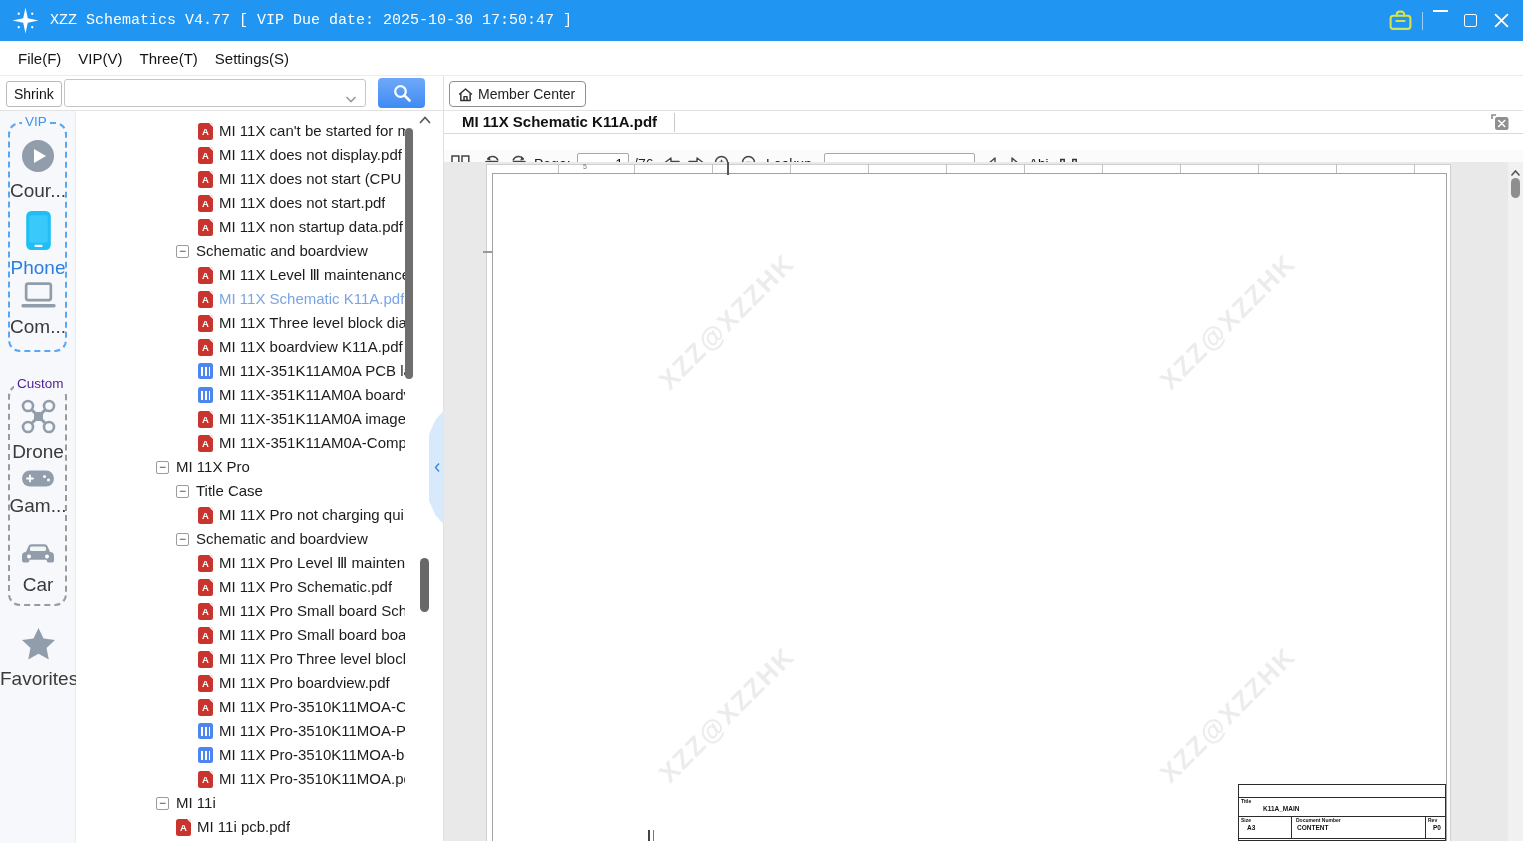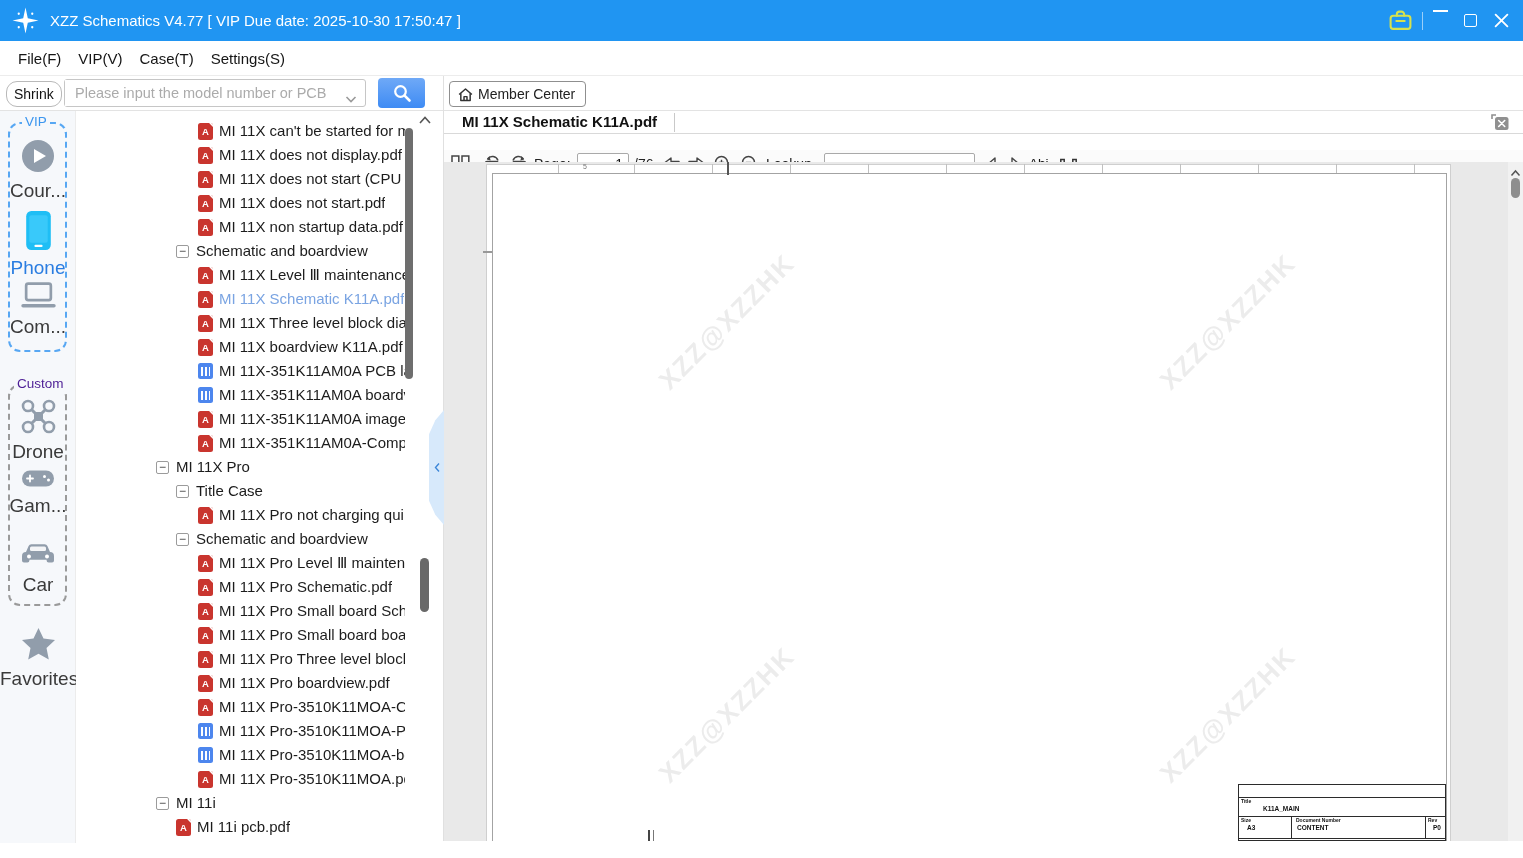--- a/index.html
+++ b/index.html
@@ -2,37 +2,37 @@
 <html><head>
 <meta charset="utf-8">
 <style>
   * { margin:0; padding:0; box-sizing:border-box; }
   html,body { width:1523px; height:858px; overflow:hidden; }
   body { font-family:"Liberation Sans", sans-serif; background:#fff; }
   #app { position:relative; width:1523px; height:858px; background:#fff; overflow:hidden; }
   .abs { position:absolute; }
 
   
-  .titlebar { left:0; top:0; width:1523px; height:41px; background:#2095f2; }
+  .titlebar { left:0; top:0; width:1523px; height:41px; background:#2095f2;font-family:Liberation Mono, monospace; }
   .titlebar .title { position:absolute; left:50px; top:0; line-height:41px; color:#fff; font-size:15px; }
   .logo { position:absolute; left:12px; top:7px; }
   .winctl { position:absolute; top:0; height:41px; display:flex; align-items:center; }
   .divider-ttl { position:absolute; left:1422px; top:12px; width:1px; height:18px; background:rgba(255,255,255,.55); }
   .min-btn { left:1428px; width:24px; } .max-btn { left:1458px; width:24px; } .close-btn { left:1488px; width:26px; }
   .min-glyph { width:15px; height:2px; background:#fff; margin:auto; margin-top:10px; }
   .max-glyph { width:13px; height:13px; border:1.6px solid #fff; border-radius:2px; margin:auto; }
   .briefcase { left:1388px; width:26px; }
 
   
   .menubar { left:0; top:41px; width:1523px; height:35px; background:#fff; border-bottom:1px solid #ececec; display:flex; align-items:center; padding-left:18px; gap:17px; }
   .menubar span { font-size:15px; color:#151515; cursor:default; }
 
   
   .searchrow { left:0; top:76px; width:1523px; height:35px; background:#fff; border-bottom:1px solid #e3e3e3; }
-  .shrink-btn { position:absolute; left:6px; top:5px; height:26px; padding:0 7px; border:1px solid #b9b9b9; border-radius:11px; background:#fff; font-size:14px; color:#111; line-height:24px; }
+  .shrink-btn { position:absolute; left:6px; top:5px; height:26px; padding:0 7px; border:1px solid #b9b9b9; border-radius:3px; background:#fff; font-size:14px; color:#111; line-height:24px; }
   .search-box { position:absolute; left:64px; top:3px; width:302px; height:28px; border:1px solid #c6c6c6; border-radius:3px; background:#fff; }
   .search-box input { position:absolute; left:0; top:0; width:276px; height:26px; border:none; outline:none; padding:0 0 0 10px; font-size:14.5px; color:#333; font-family:"Liberation Sans",sans-serif; }
   .search-box input::placeholder { color:#ababab; }
   .dd-chev { position:absolute; right:8px; top:10px; }
   .search-btn { position:absolute; left:378px; top:2px; width:47px; height:30px; border:none; border-radius:4px; background:linear-gradient(#6fa9f7,#3e8bf4); display:flex; align-items:center; justify-content:center; }
   .vsep { position:absolute; left:443px; top:76px; width:1px; height:765px; background:#e0e0e0; }
   .member-btn { position:absolute; left:449px; top:5px; height:26px; padding:0 10px 0 28px; border:1px solid #8f8f8f; border-radius:4px; background:#fff; font-size:14px; color:#222; line-height:24px; }
   .member-btn svg { position:absolute; left:7px; top:4px; }
 
   
@@ -143,28 +143,27 @@
     <span class="winctl close-btn">
       <svg width="15" height="15" viewBox="0 0 14 14" style="margin:auto">
           <path d="M1.5 1.5 L12.5 12.5 M12.5 1.5 L1.5 12.5" stroke="#fff" stroke-width="1.7" stroke-linecap="round"></path>
         </svg>
     </span>
   </div>
 
   <div class="abs menubar">
     <span>File(F)</span>
     <span>VIP(V)</span>
-    <span>Case(T)</span>
+    <span>Three(T)</span>
     <span>Settings(S)</span>
   </div>
 
   <div class="abs searchrow">
     <button class="shrink-btn">Shrink</button>
     <span class="search-box">
-      <input placeholder="Please input the model number or PCB" style="">
       <span class="dd-chev">
         <svg width="12" height="9" viewBox="0 0 12 9">
             <path d="M1.5 2 L6 6.5 L10.5 2" stroke="#9a9a9a" stroke-width="1.6" fill="none"></path>
           </svg>
       </span>
     </span>
     <button class="search-btn">
       <svg width="20" height="20" viewBox="0 0 20 20">
           <circle cx="8.5" cy="8.5" r="5.3" stroke="#fff" stroke-width="2.2" fill="none"></circle>
           <path d="M12.6 12.6 L17.5 17.5" stroke="#fff" stroke-width="2.6" stroke-linecap="round"></path>

